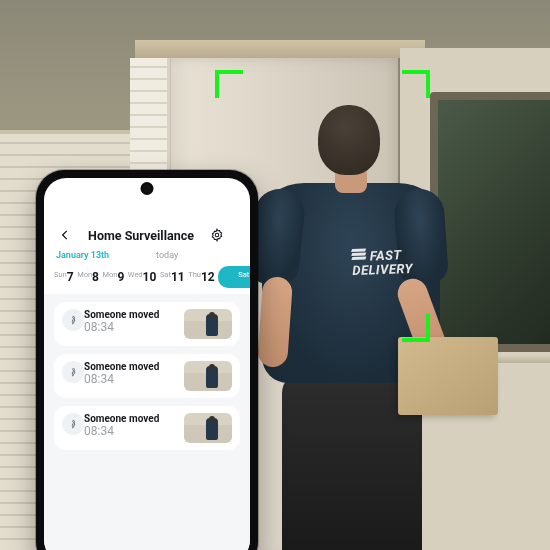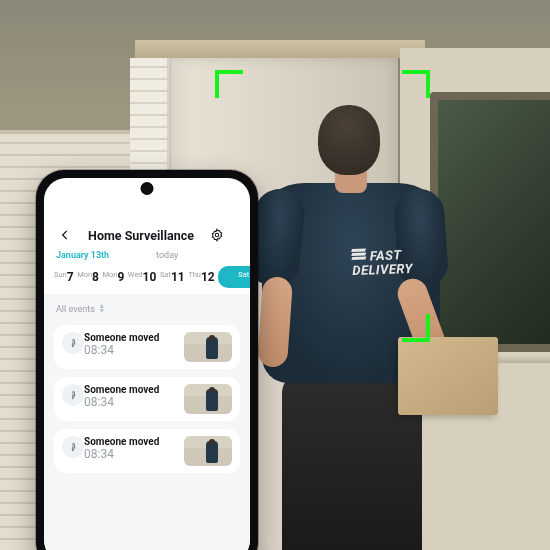--- a/index.html
+++ b/index.html
@@ -320,27 +320,20 @@
           <span class="dow">Thu</span>
           <span class="num">12</span>
         </div>
         <div class="cal active">
           <span class="dow">Sat</span>
           <span class="num">13</span>
         </div>
       </div>
 
     <div class="body">
-      <div class="filter">
-        <span>All events</span>
-        <span class="chev">
-          <span>▴</span>
-            <span style="margin-top:-3px">▾</span>
-        </span>
-      </div>
       <div id="events" style="display:flex;flex-direction:column;gap:8px;">
           <div class="card">
             <div class="badge">
               <svg viewBox="0 0 24 24" fill="none" stroke="currentColor" stroke-width="2">
                 <circle cx="12" cy="5" r="2"></circle>
                 <path d="M12 8l-3 6h2l-1 6 5-8h-2l2-4z"></path>
               </svg>
             </div>
             <div class="txt">
               <div class="t">Someone moved</div>

